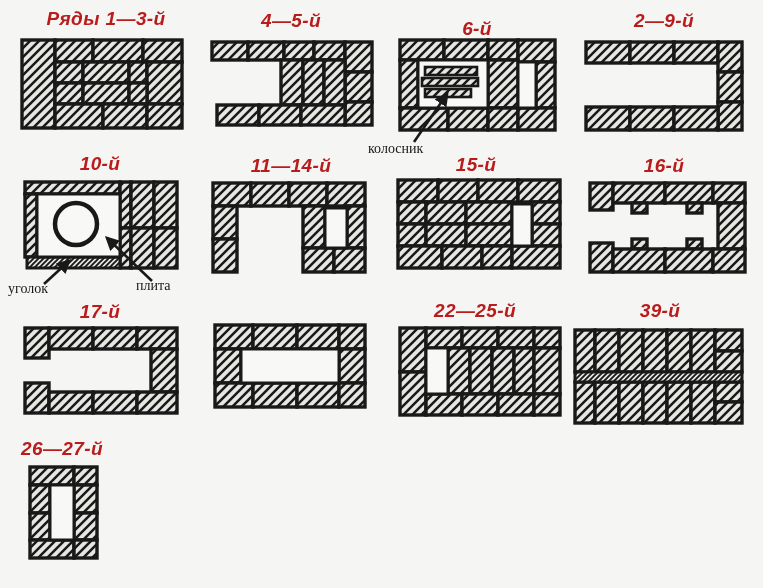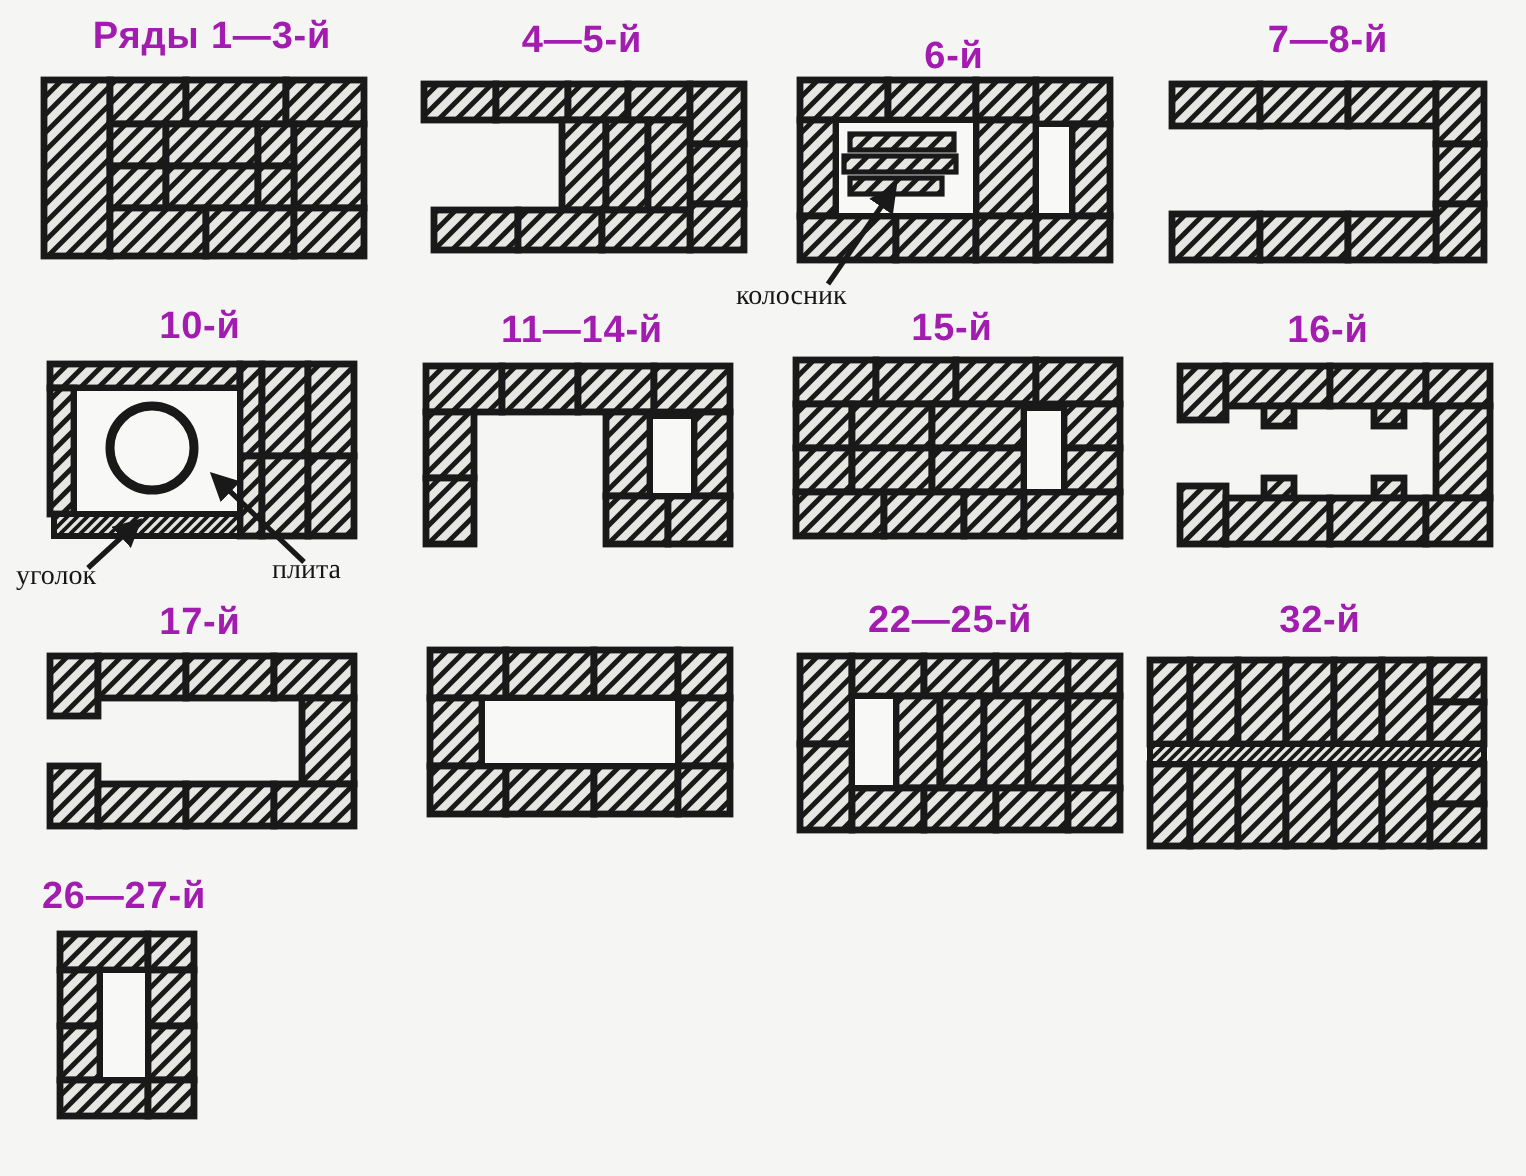--- a/index.html
+++ b/index.html
@@ -3,22 +3,22 @@
 <meta charset="utf-8">
 <style>
   html,body{margin:0;padding:0;background:#ffffff;}
   #stage{
     position:relative;width:763px;height:588px;overflow:hidden;
     background:#f5f5f3;
     font-family:"Liberation Sans",sans-serif;
   }
   .course-title{
     position:absolute;transform:translateX(-50%);
-    font-weight:bold;font-size:19px;color:#a21caf;
-    letter-spacing:.4px;white-space:nowrap;
+    font-weight:bold;font-size:19px;color:#b91c1c;
+    letter-spacing:.4px;white-space:nowrap;font-style:italic;
   }
   .annot{
     position:absolute;font-family:"Liberation Serif",serif;
     font-size:14px;color:#161616;white-space:nowrap;
   }
   svg.diagram,svg.overlay{position:absolute;left:0;top:0;}
   svg.overlay{pointer-events:none;}
   #defs-holder{position:absolute;width:0;height:0;}
 </style>
 </head>
@@ -37,28 +37,28 @@
           </pattern>
           <marker id="ah" viewBox="0 0 10 10" refX="8" refY="5" markerWidth="5.5" markerHeight="5.5" orient="auto-start-reverse">
             <path d="M0,0 L10,5 L0,10 Z" fill="#191919"></path>
           </marker>
         </defs>
       </svg></div>
 
   <div class="course-title" style="left:106px;top:8px">Ряды 1—3-й</div>
   <div class="course-title" style="left:291px;top:10px">4—5-й</div>
   <div class="course-title" style="left:477px;top:18px">6-й</div>
-  <div class="course-title" style="left:664px;top:10px">7—8-й</div>
+  <div class="course-title" style="left:664px;top:10px">2—9-й</div>
   <div class="course-title" style="left:100px;top:153px">10-й</div>
   <div class="course-title" style="left:291px;top:155px">11—14-й</div>
   <div class="course-title" style="left:476px;top:154px">15-й</div>
   <div class="course-title" style="left:664px;top:155px">16-й</div>
   <div class="course-title" style="left:100px;top:301px">17-й</div>
   <div class="course-title" style="left:475px;top:300px">22—25-й</div>
-  <div class="course-title" style="left:660px;top:300px">32-й</div>
+  <div class="course-title" style="left:660px;top:300px">39-й</div>
   <div class="course-title" style="left:62px;top:438px">26—27-й</div>
 
   <div class="annot" style="left:368px;top:141px">колосник</div>
   <div class="annot" style="left:8px;top:281px">уголок</div>
   <div class="annot" style="left:136px;top:278px">плита</div>
 <svg class="diagram" width="168" height="96" viewBox="-4 -4 168 96" style="left: 18px; top: 36px;">
       <rect x="0" y="0" width="33" height="88" fill="url(#hatch)" stroke="#191919" stroke-width="3.4"></rect>
       <rect x="33" y="0" width="38" height="22" fill="url(#hatch)" stroke="#191919" stroke-width="3.4"></rect>
       <rect x="71" y="0" width="50" height="22" fill="url(#hatch)" stroke="#191919" stroke-width="3.4"></rect>
       <rect x="121" y="0" width="39" height="22" fill="url(#hatch)" stroke="#191919" stroke-width="3.4"></rect>

